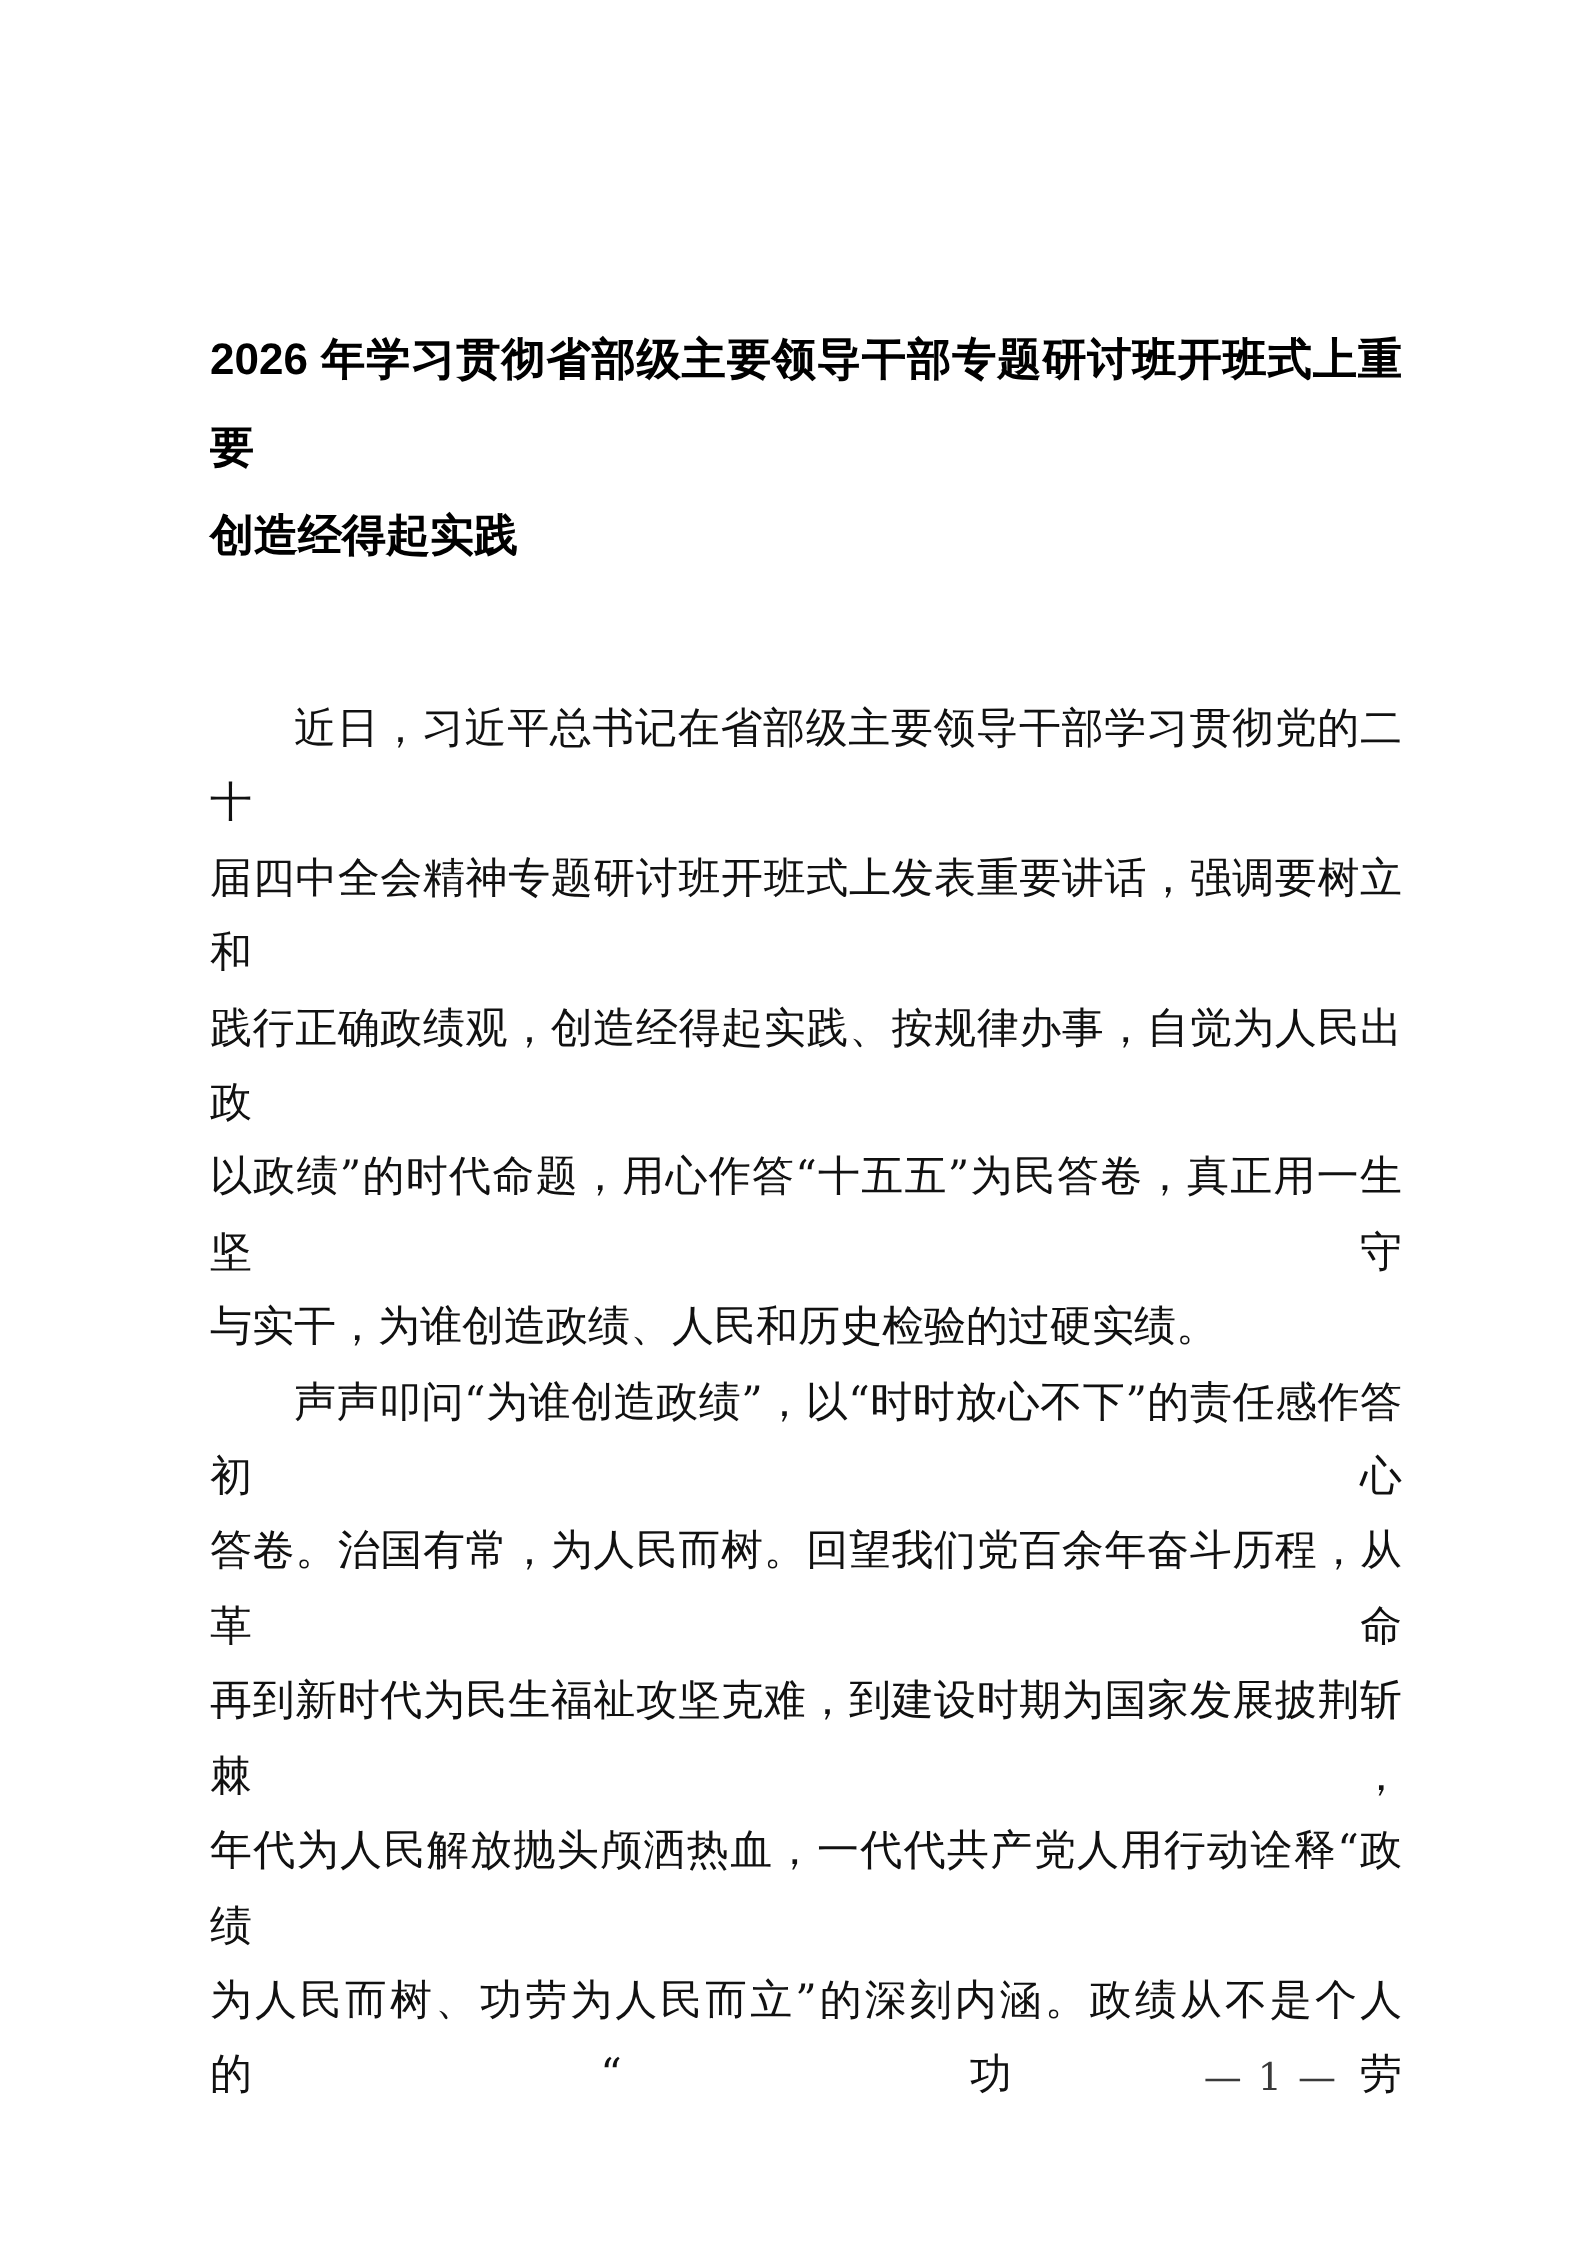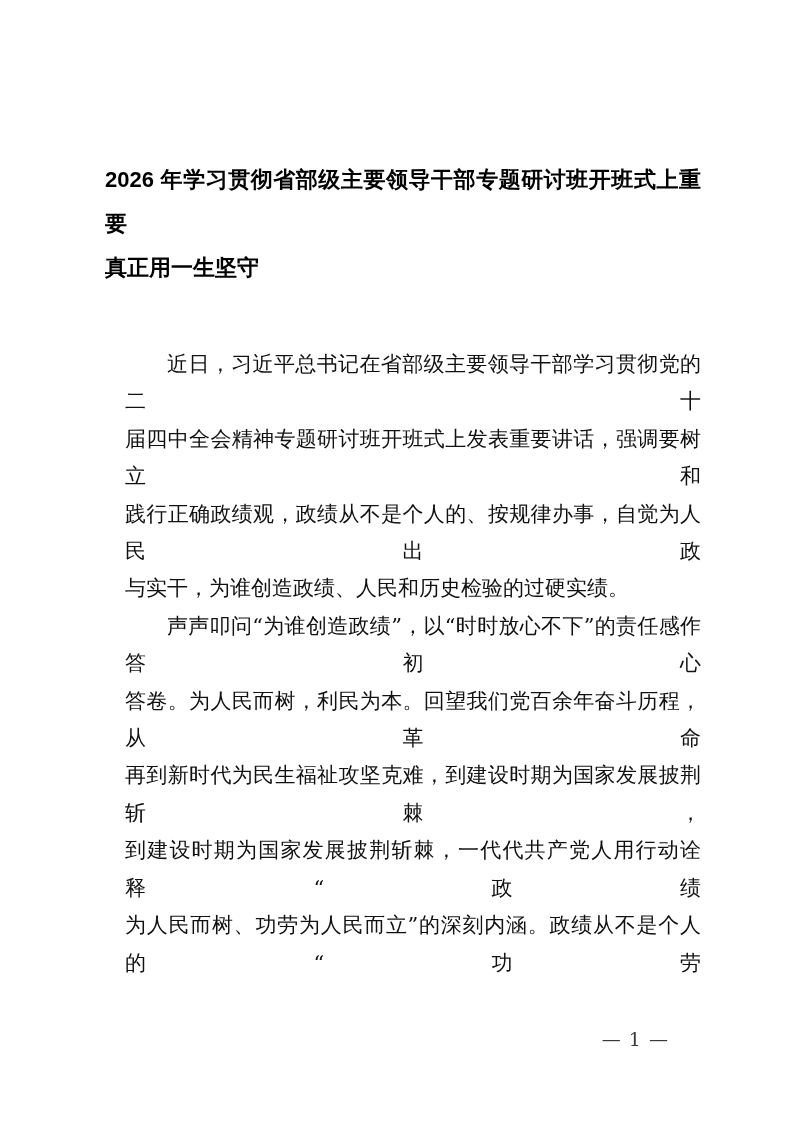--- a/index.html
+++ b/index.html
@@ -38,21 +38,20 @@
   .body-text {
     margin-top: 56px;
     font-family: "DejaVu Serif", "Liberation Serif", serif;
     font-size: 21px;
     line-height: 37.4px;
     color: #111111;
   }
   .body-line {
     text-align: justify;
     text-align-last: justify;
-    margin-left: 20px;
   }
   .body-line.indent {
     text-indent: 2em;
   }
   .body-line.no-justify-last {
     text-align-last: left;
   }
   .footer {
     position: absolute;
     left: 105px;
@@ -66,32 +65,33 @@
     letter-spacing: 1px;
   }
 </style>
 </head>
 <body>
 
 <div class="page">
   <div class="content">
     <div class="doc-title">
       <div class="title-line fill">2026 年学习贯彻省部级主要领导干部专题研讨班开班式上重要</div>
-      <div class="title-line">真正用一生坚守</div>
+      <div class="title-line">创造经得起实践</div>
     </div>
     <div class="body-text">
         <div class="paragraph">
           <div class="body-line indent">近日，习近平总书记在省部级主要领导干部学习贯彻党的二十</div>
           <div class="body-line">届四中全会精神专题研讨班开班式上发表重要讲话，强调要树立和</div>
-          <div class="body-line">践行正确政绩观，政绩从不是个人的、按规律办事，自觉为人民出政</div>
+          <div class="body-line">践行正确政绩观，创造经得起实践、按规律办事，自觉为人民出政</div>
+          <div class="body-line">以政绩”的时代命题，用心作答“十五五”为民答卷，真正用一生坚守</div>
           <div class="body-line no-justify-last">与实干，为谁创造政绩、人民和历史检验的过硬实绩。</div>
         </div>
         <div class="paragraph">
           <div class="body-line indent">声声叩问“为谁创造政绩”，以“时时放心不下”的责任感作答初心</div>
-          <div class="body-line">答卷。为人民而树，利民为本。回望我们党百余年奋斗历程，从革命</div>
+          <div class="body-line">答卷。治国有常，为人民而树。回望我们党百余年奋斗历程，从革命</div>
           <div class="body-line">再到新时代为民生福祉攻坚克难，到建设时期为国家发展披荆斩棘，</div>
-          <div class="body-line">到建设时期为国家发展披荆斩棘，一代代共产党人用行动诠释“政绩</div>
+          <div class="body-line">年代为人民解放抛头颅洒热血，一代代共产党人用行动诠释“政绩</div>
           <div class="body-line">为人民而树、功劳为人民而立”的深刻内涵。政绩从不是个人的“功劳</div>
         </div>
       </div>
   </div>
   <div class="footer">— 1 —</div>
 </div>
 
 </body></html>

